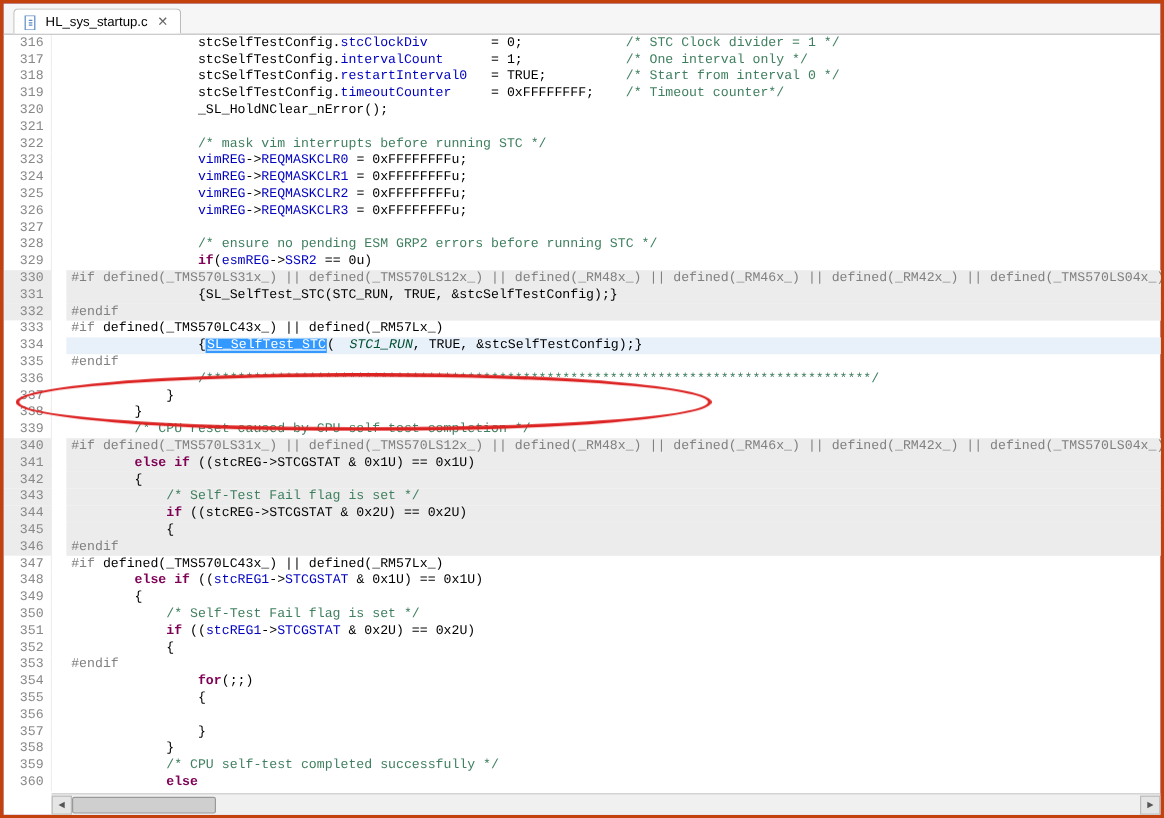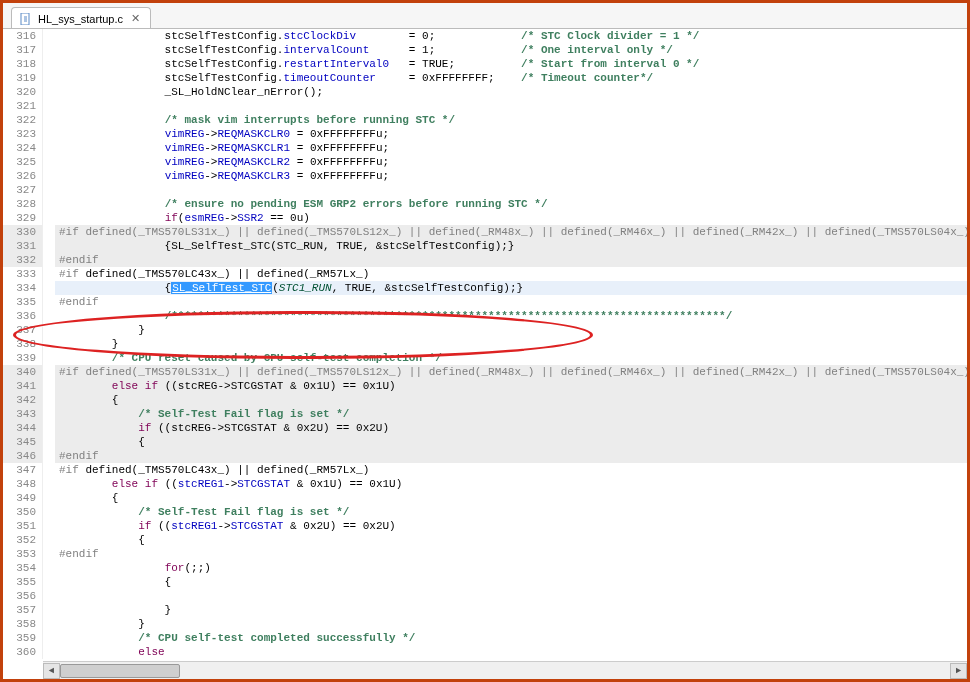--- a/index.html
+++ b/index.html
@@ -12,26 +12,26 @@
   .editor-wrap { flex:1; position:relative; overflow:hidden; background:#fff; }
   .editor { position:absolute; top:0; left:0; right:0; bottom:20px; overflow:auto; white-space:pre; line-height:14px; }
   .line { display:flex; min-width:100%; }
   .gutter { flex:0 0 40px; text-align:right; padding-right:6px; background:#fff; color:#888; user-select:none; border-right:1px solid #eee; }
   .fold-col { flex:0 0 12px; position:relative; }
   .code { flex:1; padding-left:4px; position:relative; }
   .grayed .code, .grayed .gutter { background:#ececec; }
   .grayed .gutter { color:#888; }
   .highlight-line .code { background:#e8f0fa; }
   .selected { background:#3399ff; color:#fff; padding:0 1px;text-decoration:underline; }
-  .kw { color:#7f0055; font-weight:normal; }
+  .kw { color:#7f0055; font-weight:bold; }
   .mac { color:#808080; font-weight:normal; }
   .num { color:#000; }
-  .cm { color:#3f7f5f;font-weight:bold; }
+  .cm { color:#3f7f5f; }
   .fld { color:#0000c0; }
-  .typeit { color:#005032; font-style:italic; }
+  .typeit { color:#005032; font-style:italic;margin-left:12px; }
   .scrollbar-h { position:absolute; left:40px; right:0; bottom:0; height:18px; background:#f0f0f0; border-top:1px solid #ccc; display:flex; align-items:center; }
   .sb-btn { width:17px; height:16px; background:#e5e5e5; border:1px solid #bbb; display:flex; align-items:center; justify-content:center; font-size:9px; color:#555; cursor:pointer; }
   .sb-track { flex:1; height:16px; position:relative; }
   .sb-thumb { position:absolute; left:0; width:120px; height:14px; top:1px; background:#cfcfcf; border:1px solid #999; border-radius:2px; }
   
   .annot { position:absolute; border:3px solid #d22; border-radius:50% / 50%; pointer-events:none; }
   .annot1 { left:10px; top:282px; width:580px; height:48px; border-radius:280px / 24px; }
 </style>
 </head>
 <body>

